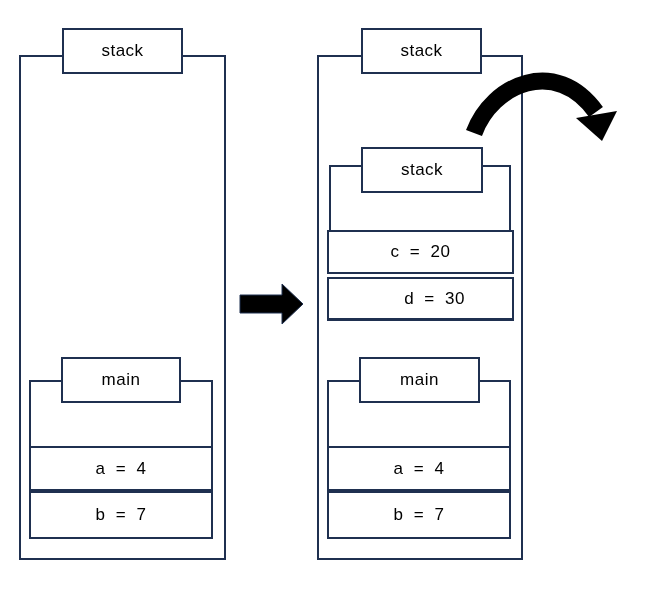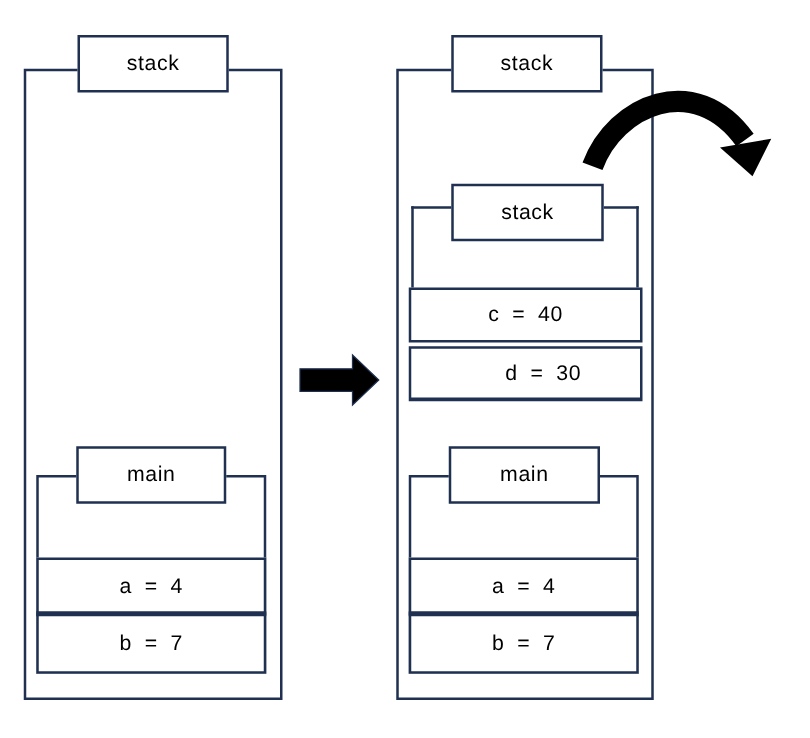--- a/index.html
+++ b/index.html
@@ -94,21 +94,21 @@
       <span>stack</span>
     </div>
 
     <div class="abs framebox no-bottom" style="left:329px; top:165px; width:182px; height:70px;"></div>
 
     <div class="abs labelbox" style="left:361px; top:147px; width:122px; height:46px;">
       <span>stack</span>
     </div>
 
     <div class="abs rowbox" style="left:327px; top:230px; width:187px; height:44px;">
-      <span>c = 40</span>
+      <span>c = 20</span>
     </div>
     <div class="abs rowbox thick-bottom" style="left:327px; top:277px; width:187px; height:44px;padding-left:28px;">
       <span>d = 30</span>
     </div>
 
     <div class="abs framebox" style="left:327px; top:380px; width:184px; height:159px;"></div>
 
     <div class="abs labelbox" style="left:359px; top:357px; width:121px; height:46px;">
       <span>main</span>
     </div>

